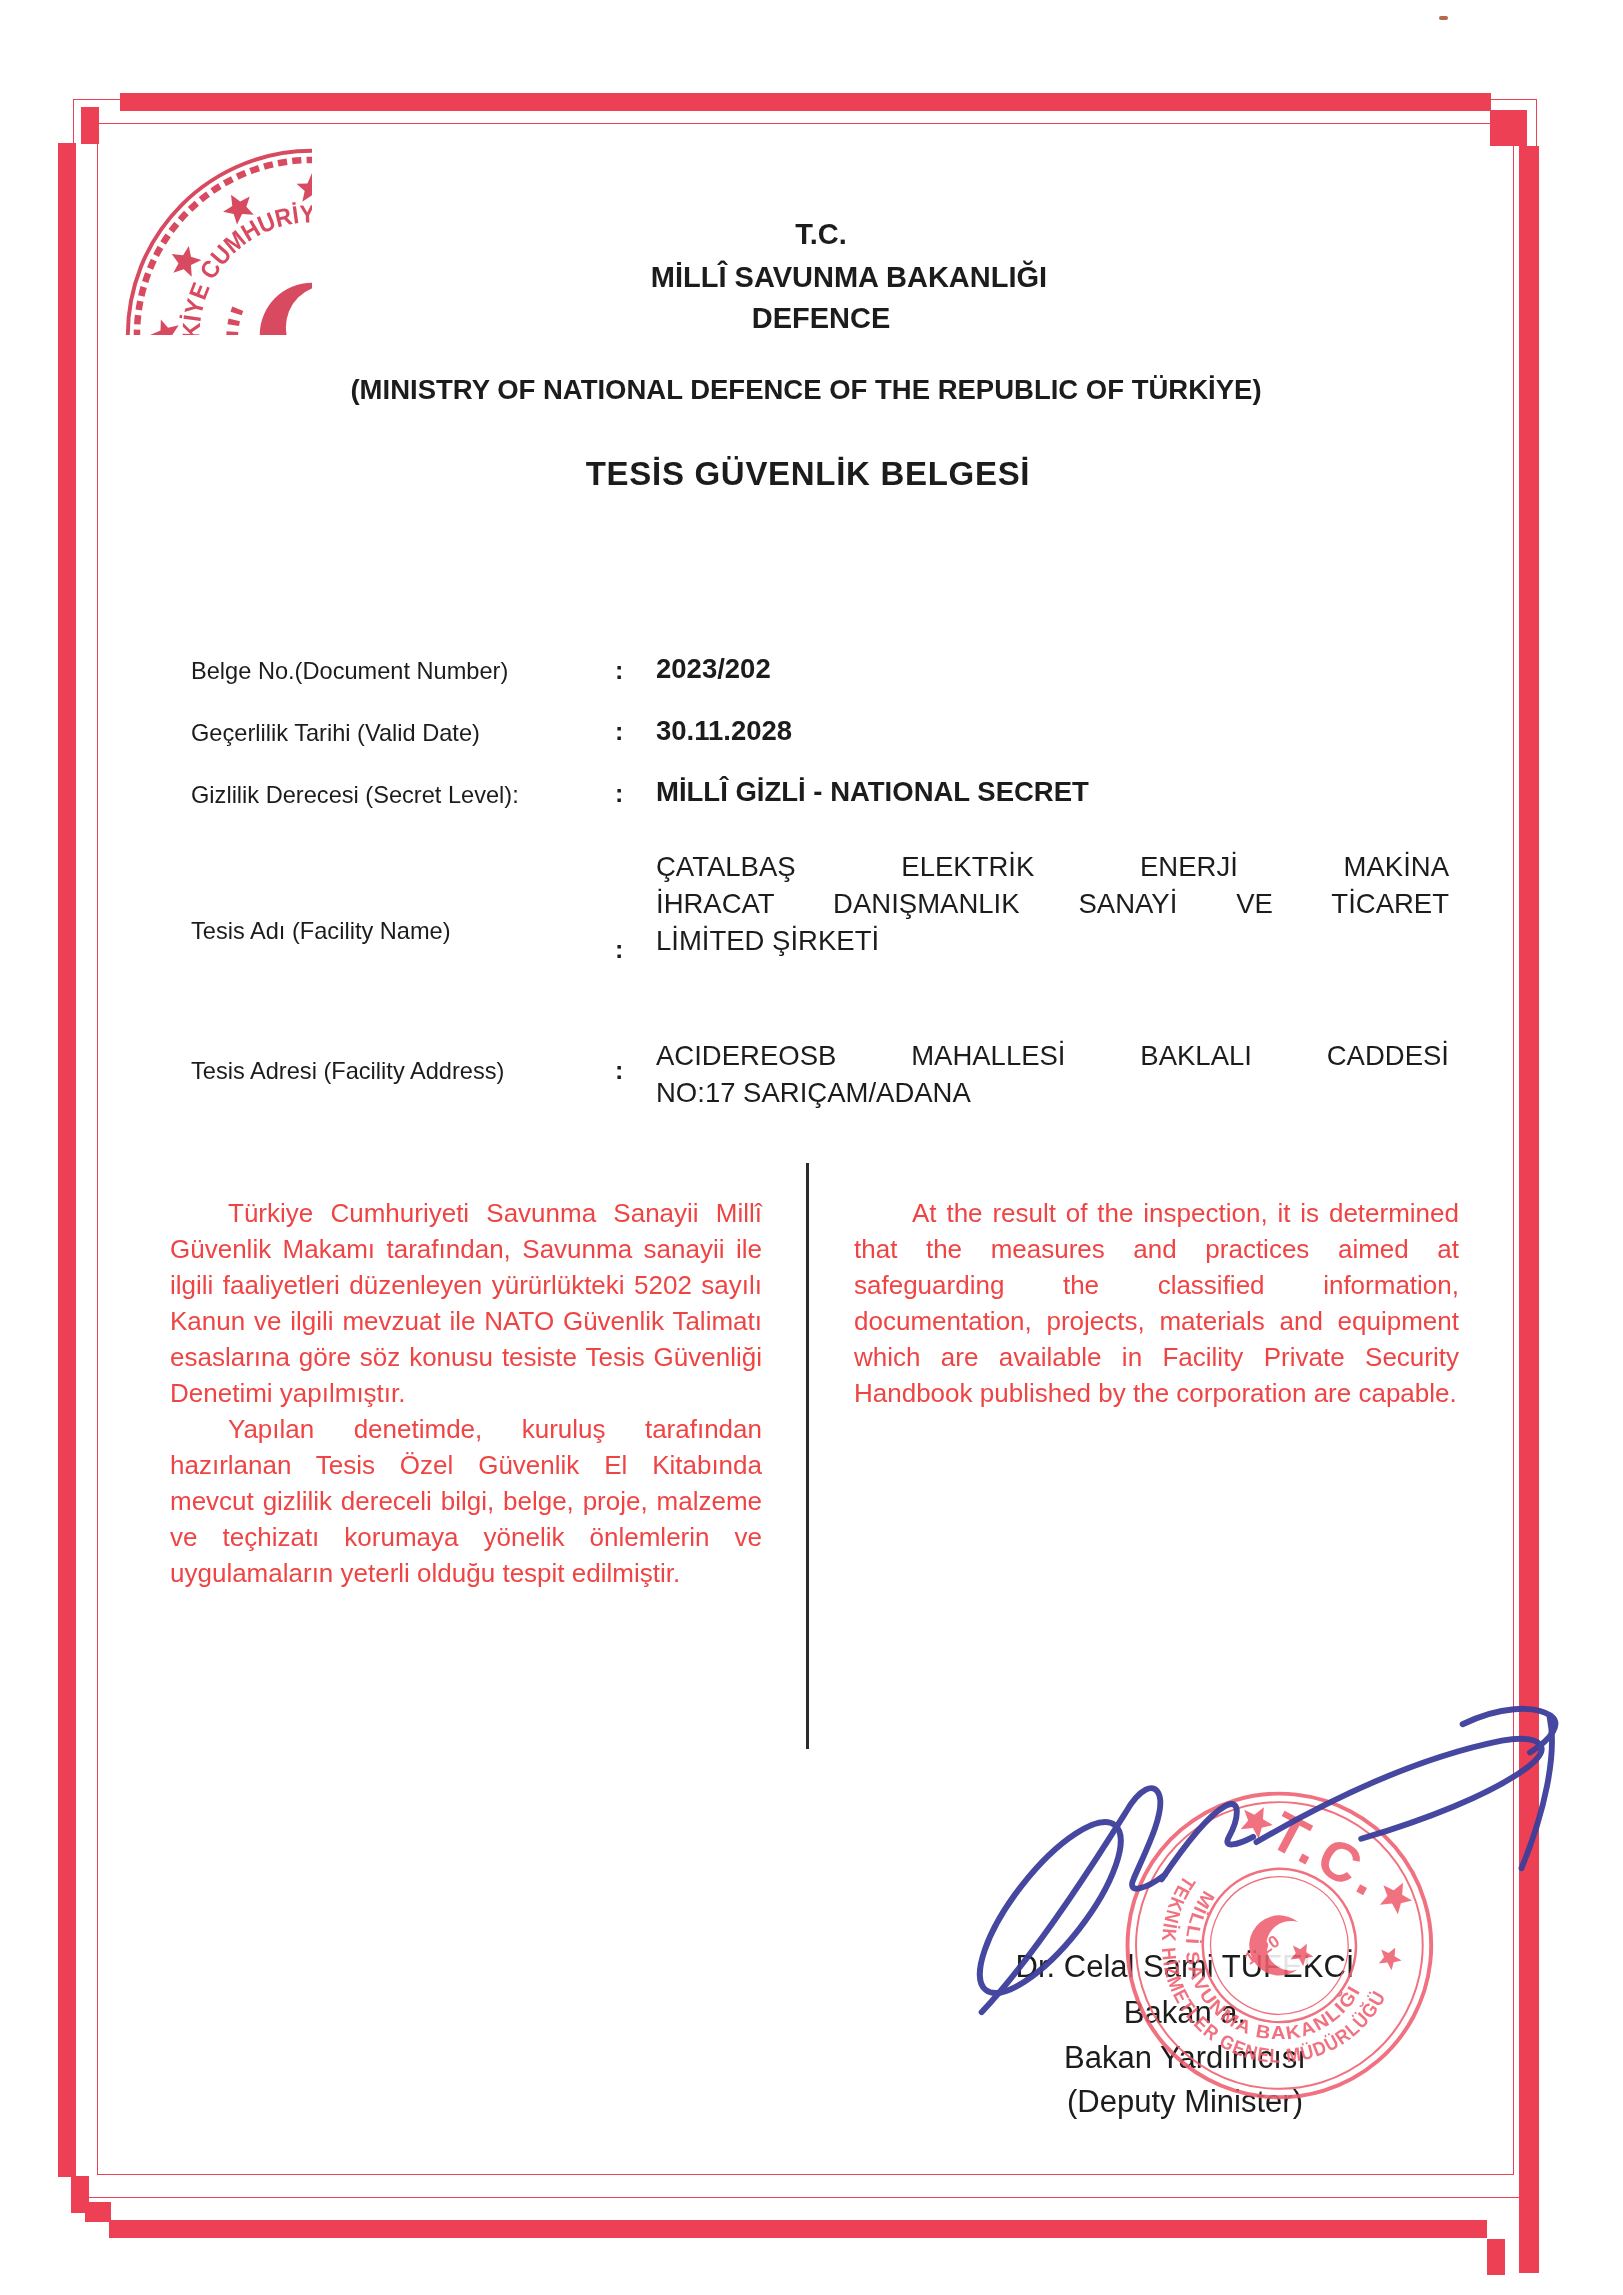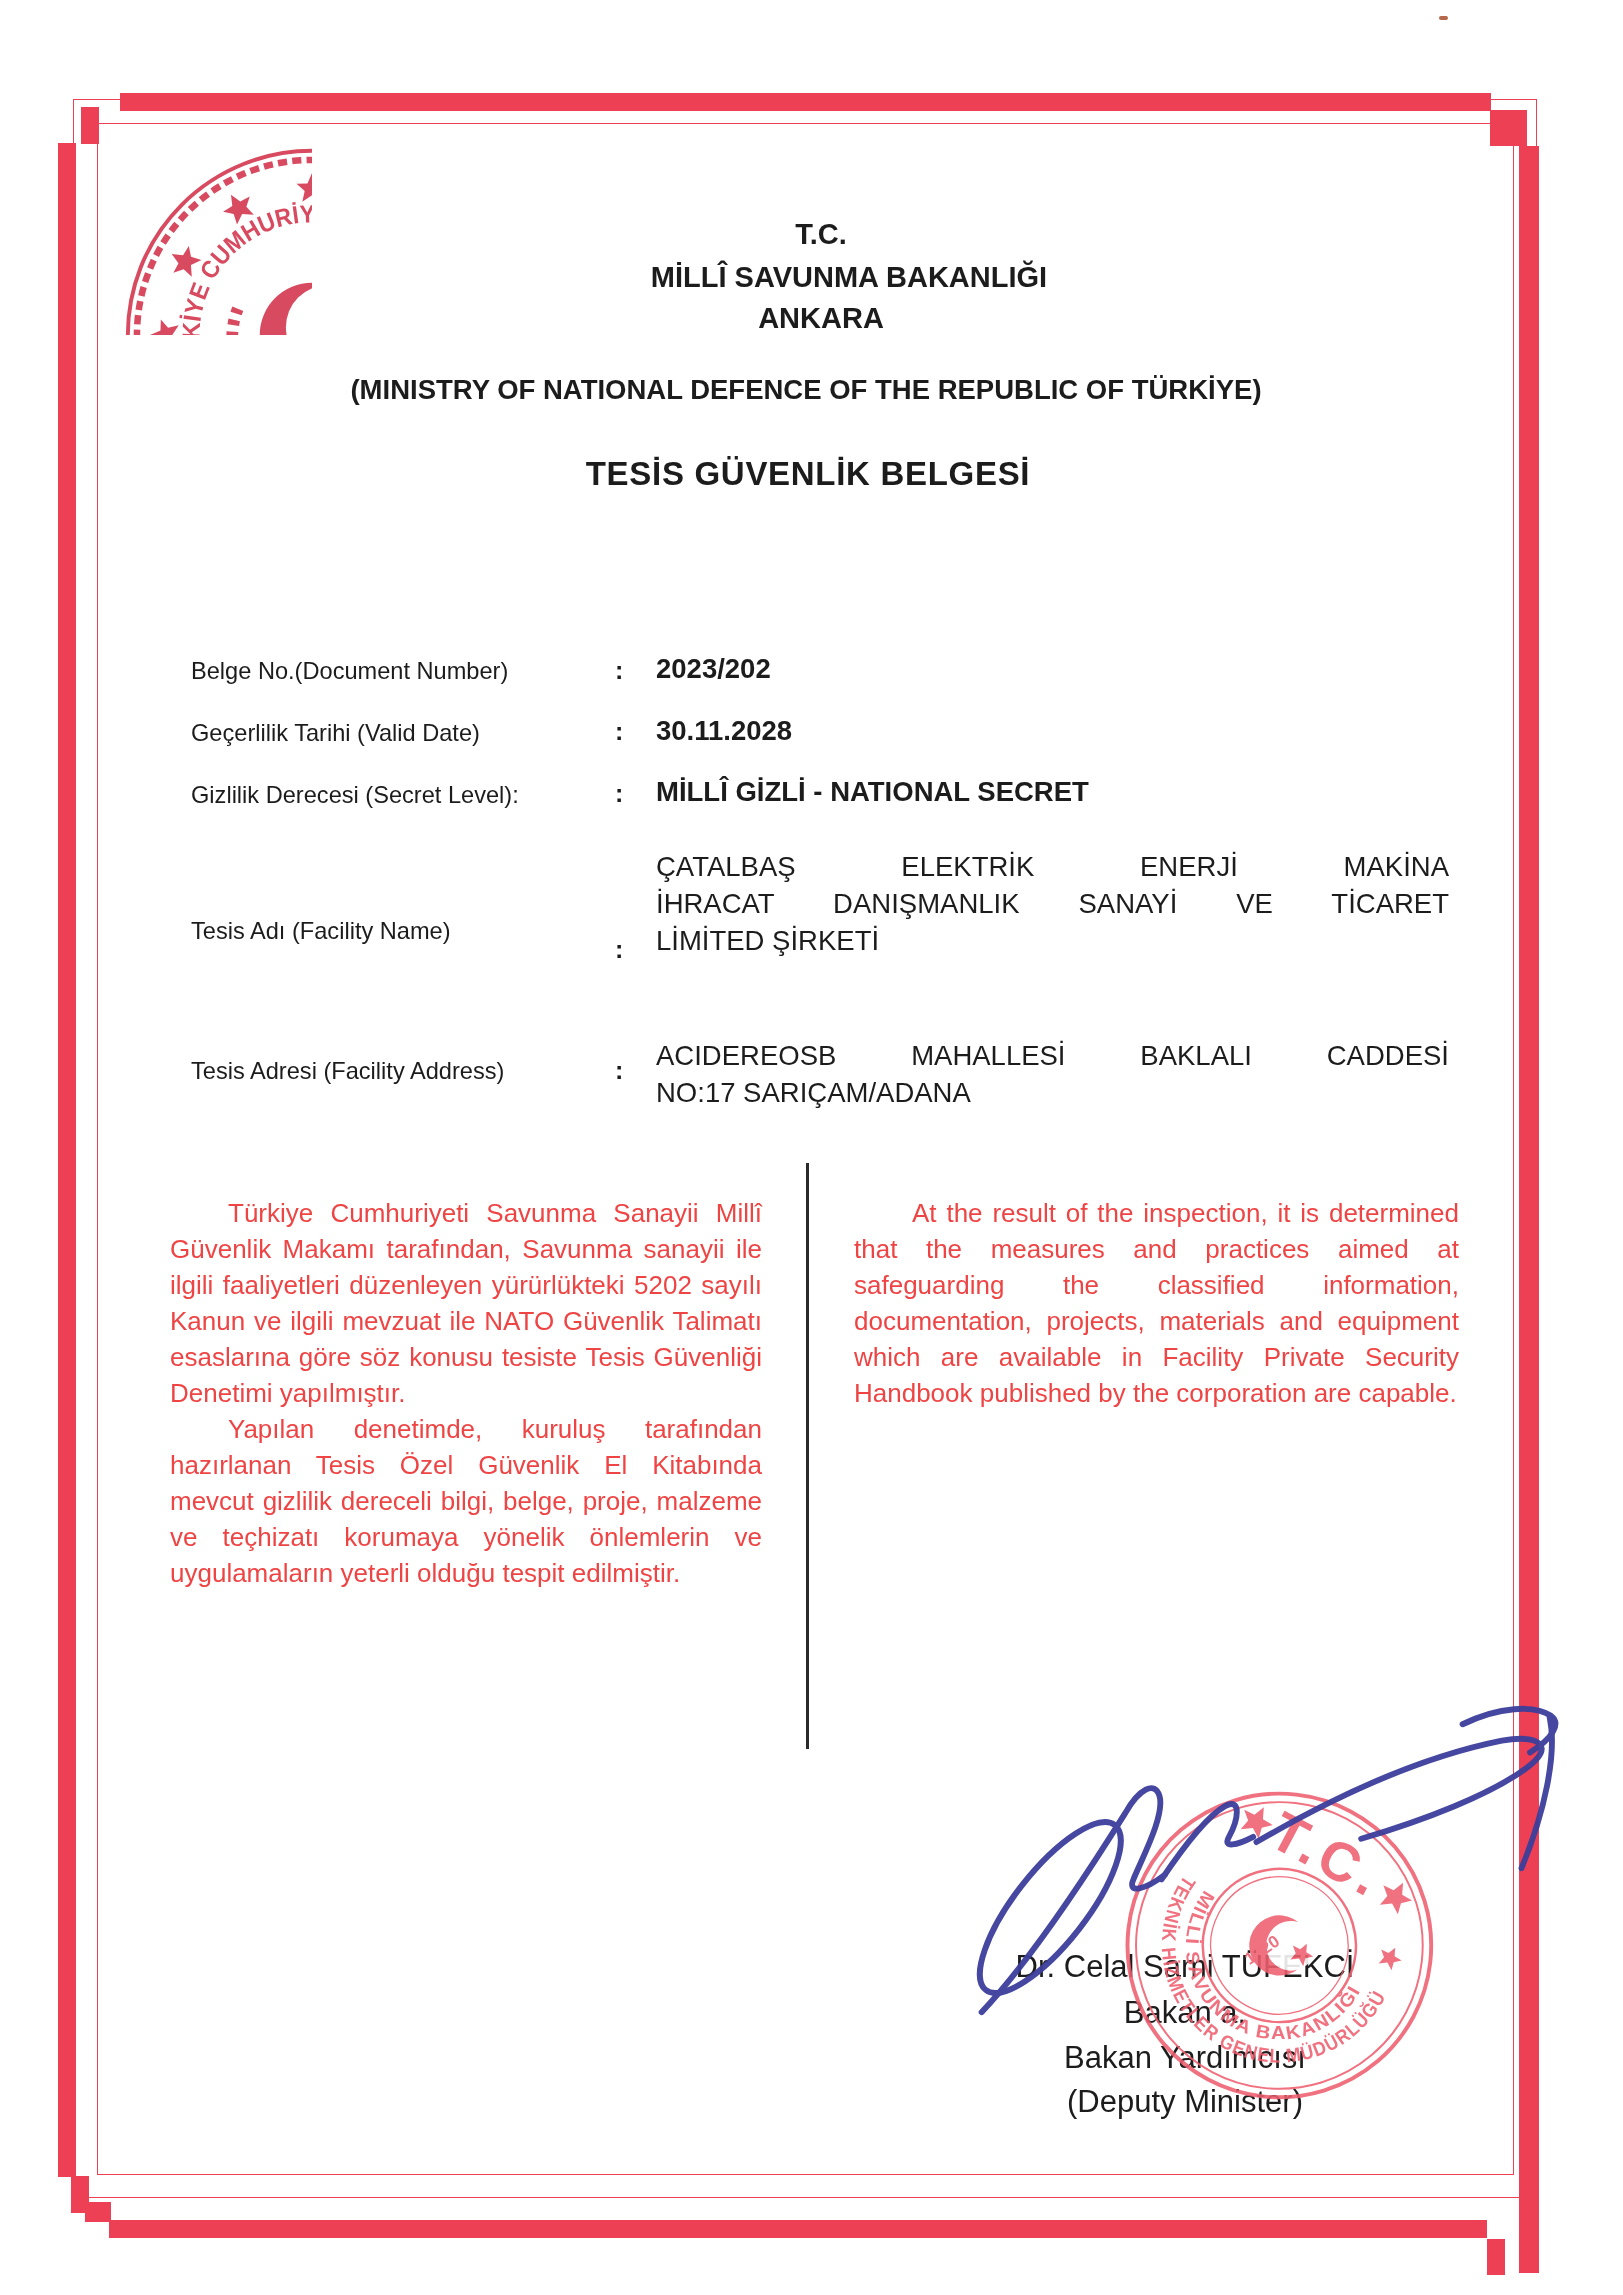--- a/index.html
+++ b/index.html
@@ -82,21 +82,21 @@
         <path d="M -38,48 Q 0,60 38,48" fill="none" stroke-width="6"></path>
         <circle cx="0" cy="0" r="40" stroke="none"></circle>
         <circle cx="12" cy="-6" r="32" fill="#ffffff" stroke="none"></circle>
         <use href="#star5" transform="translate(16,-32) scale(1.15)" stroke="none"></use>
       </g>
     </svg>
   </svg>
 
   <div class="ctr hdr" style="left:821px;top:218px;">T.C.</div>
   <div class="ctr hdr" style="left:821px;top:261px;margin-left:28px;">MİLLÎ SAVUNMA BAKANLIĞI</div>
-  <div class="ctr hdr" style="left:821px;top:302px;">ANKARA</div>
+  <div class="ctr hdr" style="left:821px;top:302px;">DEFENCE</div>
   <div class="ctr hdr-en" style="left:806px;top:353px;margin-top:21px;">(MINISTRY OF NATIONAL DEFENCE OF THE REPUBLIC OF TÜRKİYE)</div>
 
   <div class="ctr title-tr" style="left:808px;top:455px;">TESİS GÜVENLİK BELGESİ</div>
 
   <div class="flabel" style="left:191px;top:658px;">Belge No.(Document Number)</div>
   <div class="fcolon" style="left:615px;top:656px;">:</div>
   <div class="fvalue" style="left:656px;top:653px;">2023/202</div>
 
   <div class="flabel" style="left:191px;top:720px;">Geçerlilik Tarihi (Valid Date)</div>
   <div class="fcolon" style="left:615px;top:717px;">:</div>

